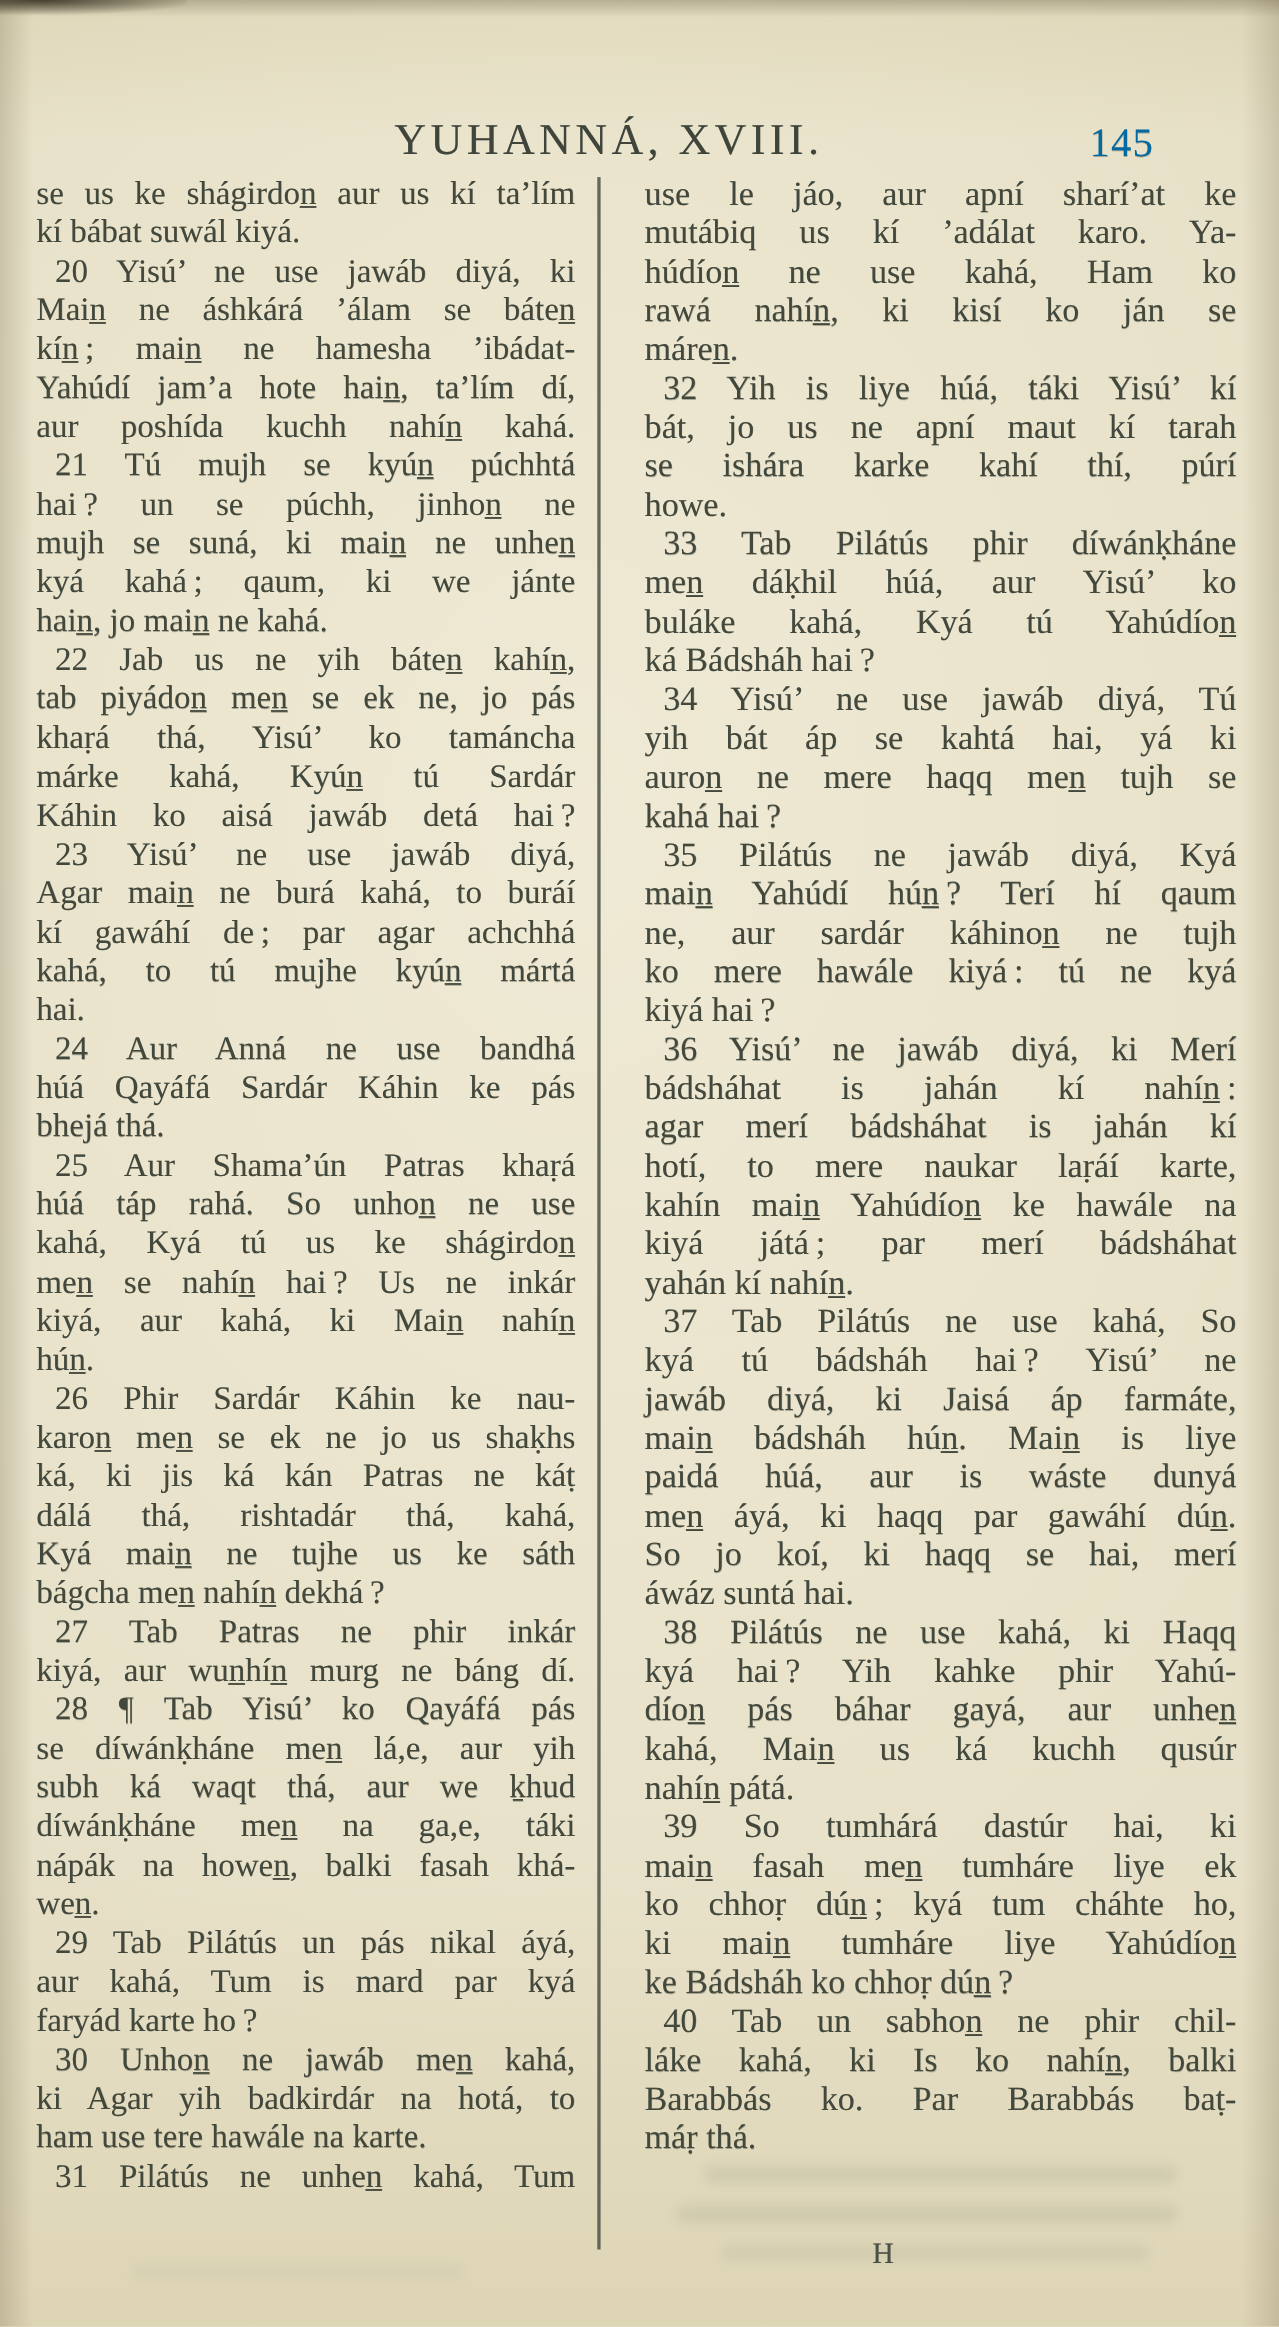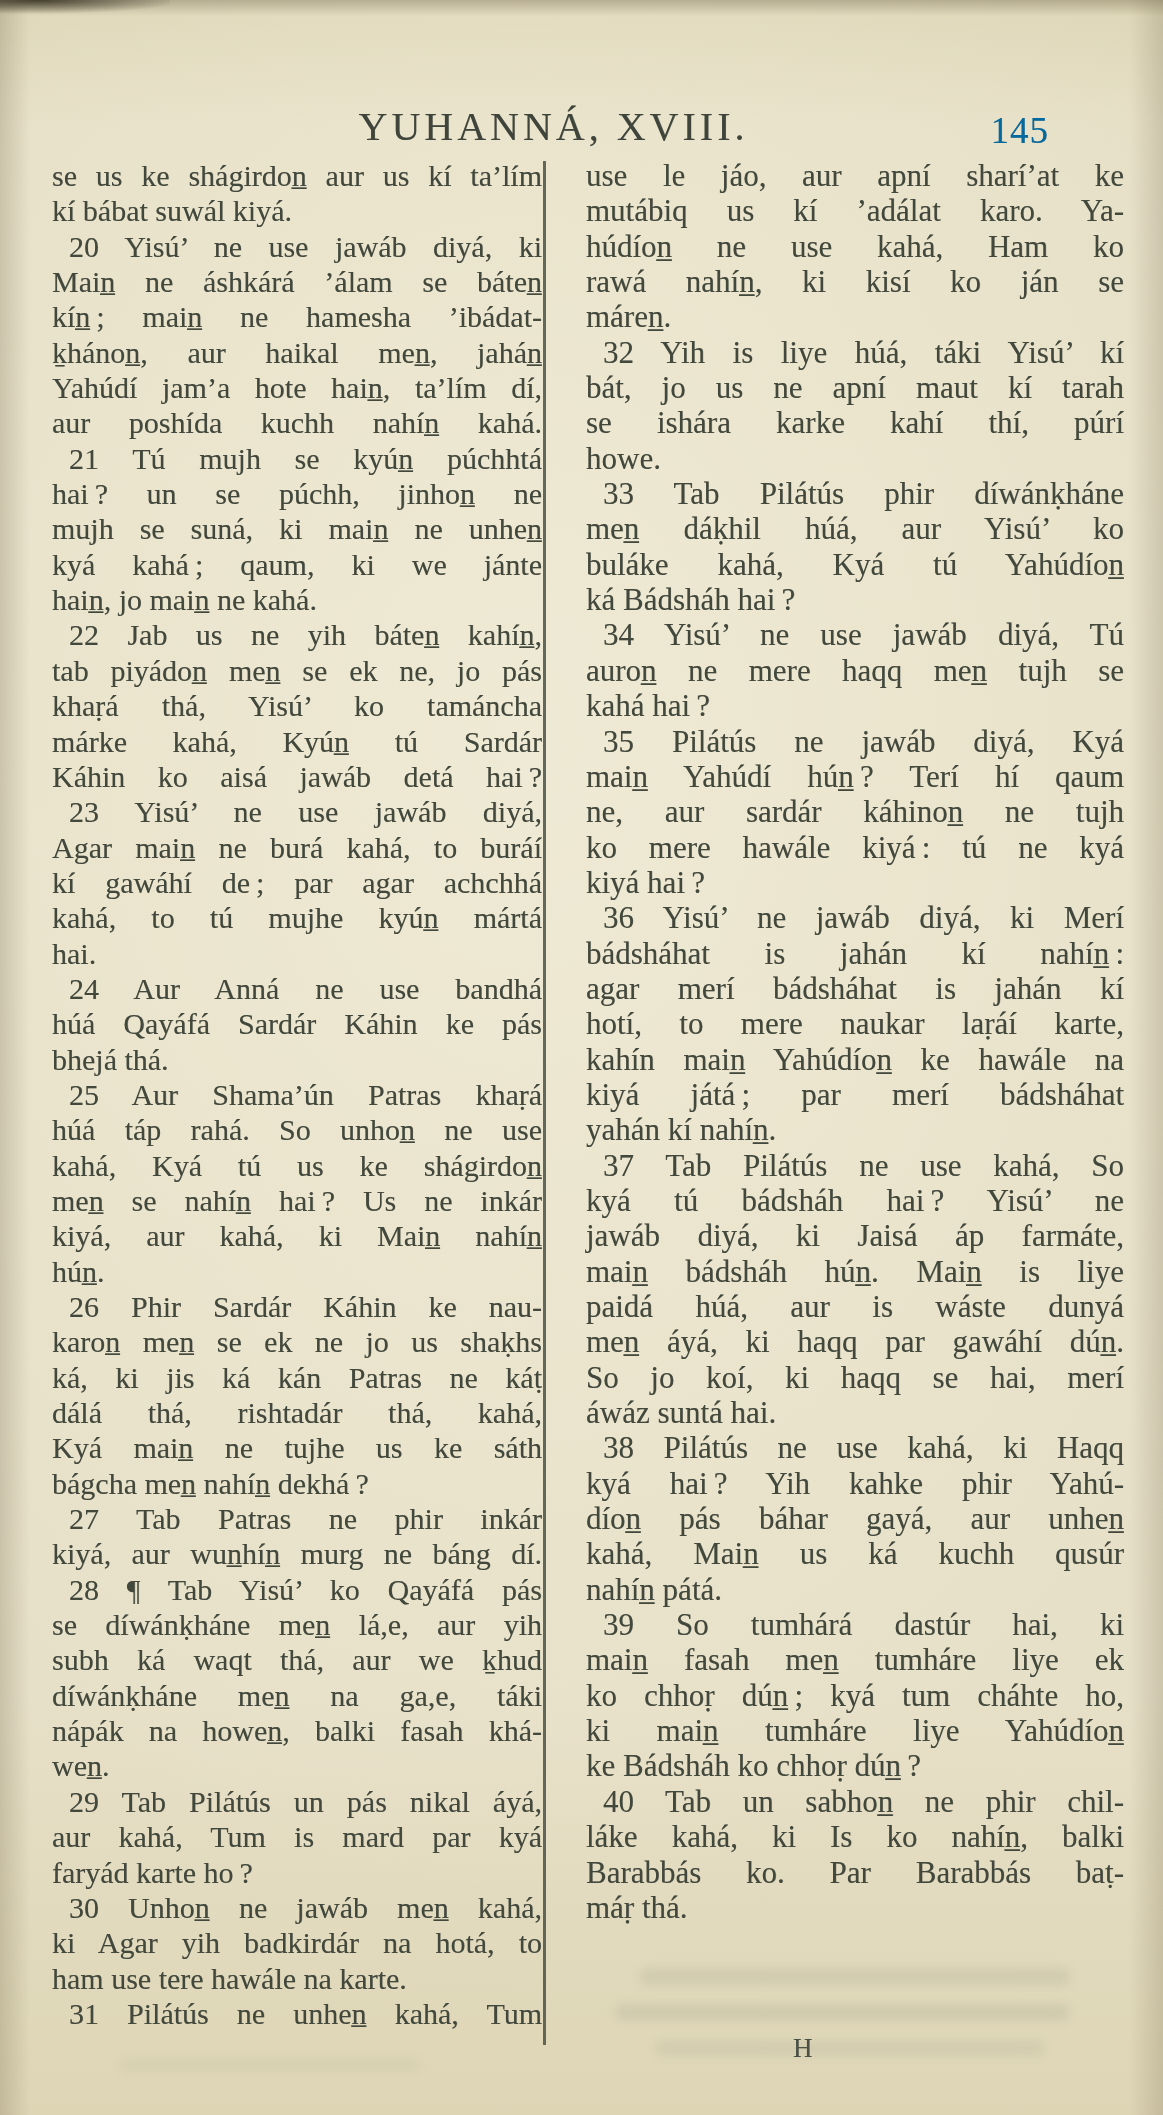--- a/index.html
+++ b/index.html
@@ -28,21 +28,21 @@
   .pagenum {
     position:absolute; top:109px; right:114px;
     font-size:37px; color:#0369a1; letter-spacing:1px;
     text-shadow:.3px .3px .5px rgba(63,69,59,.4);
   }
   .divider {
     position:absolute; left:543px; top:161px; width:3px; height:1884px;
     background:#4b5146; opacity:.85;
   }
   .col { position:absolute; top:158px; text-shadow:.3px .3px .5px rgba(66,72,60,.38); }
-  .col-left  { left:52px;  width:490px; font-size:30px; }
+  .col-left  { left:33px;  width:490px; font-size:30px; }
   .col-right { left:586px; width:538px; font-size:31px; }
   .line {
     height:35.35px; line-height:35.35px;
     text-align:justify; text-align-last:justify;
     white-space:nowrap; 
     overflow:visible;
   }
   .line.vstart { text-indent:17px; }
   .line.pend   { text-align-last:left; }
   .sig {
@@ -67,21 +67,20 @@
 <div class="pagenum">145</div>
 
 <div class="divider"></div>
 
 <div class="col col-left">
     <div class="line">se us ke shágirdon̲ aur us kí ta’lím</div>
     <div class="line pend">kí bábat suwál kiyá.</div>
     <div class="line vstart">20 Yisú’ ne use jawáb diyá, ki</div>
     <div class="line">Main̲ ne áshkárá ’álam se báten̲</div>
     <div class="line">kín̲ ; main̲ ne hamesha ’ibádat-</div>
-    <div class="line">ḵhánon̲, aur haikal men̲, jahán̲</div>
     <div class="line">Yahúdí jam’a hote hain̲, ta’lím dí,</div>
     <div class="line">aur poshída kuchh nahín̲ kahá.</div>
     <div class="line vstart">21 Tú mujh se kyún̲ púchhtá</div>
     <div class="line">hai ? un se púchh, jinhon̲ ne</div>
     <div class="line">mujh se suná, ki main̲ ne unhen̲</div>
     <div class="line">kyá kahá ; qaum, ki we jánte</div>
     <div class="line pend">hain̲, jo main̲ ne kahá.</div>
     <div class="line vstart">22 Jab us ne yih báten̲ kahín̲,</div>
     <div class="line">tab piyádon̲ men̲ se ek ne, jo pás</div>
     <div class="line">khaṛá thá, Yisú’ ko tamáncha</div>
@@ -131,20 +130,21 @@
     <div class="line pend">máren̲.</div>
     <div class="line vstart">32 Yih is liye húá, táki Yisú’ kí</div>
     <div class="line">bát, jo us ne apní maut kí tarah</div>
     <div class="line">se ishára karke kahí thí, púrí</div>
     <div class="line pend">howe.</div>
     <div class="line vstart">33 Tab Pilátús phir díwánḳháne</div>
     <div class="line">men̲ dáḳhil húá, aur Yisú’ ko</div>
     <div class="line">buláke kahá, Kyá tú Yahúdíon̲</div>
     <div class="line pend">ká Bádsháh hai ?</div>
     <div class="line vstart">34 Yisú’ ne use jawáb diyá, Tú</div>
+    <div class="line">yih bát áp se kahtá hai, yá ki</div>
     <div class="line">auron̲ ne mere haqq men̲ tujh se</div>
     <div class="line pend">kahá hai ?</div>
     <div class="line vstart">35 Pilátús ne jawáb diyá, Kyá</div>
     <div class="line">main̲ Yahúdí hún̲ ? Terí hí qaum</div>
     <div class="line">ne, aur sardár káhinon̲ ne tujh</div>
     <div class="line">ko mere hawále kiyá : tú ne kyá</div>
     <div class="line pend">kiyá hai ?</div>
     <div class="line vstart">36 Yisú’ ne jawáb diyá, ki Merí</div>
     <div class="line">bádsháhat is jahán kí nahín̲ :</div>
     <div class="line">agar merí bádsháhat is jahán kí</div>

